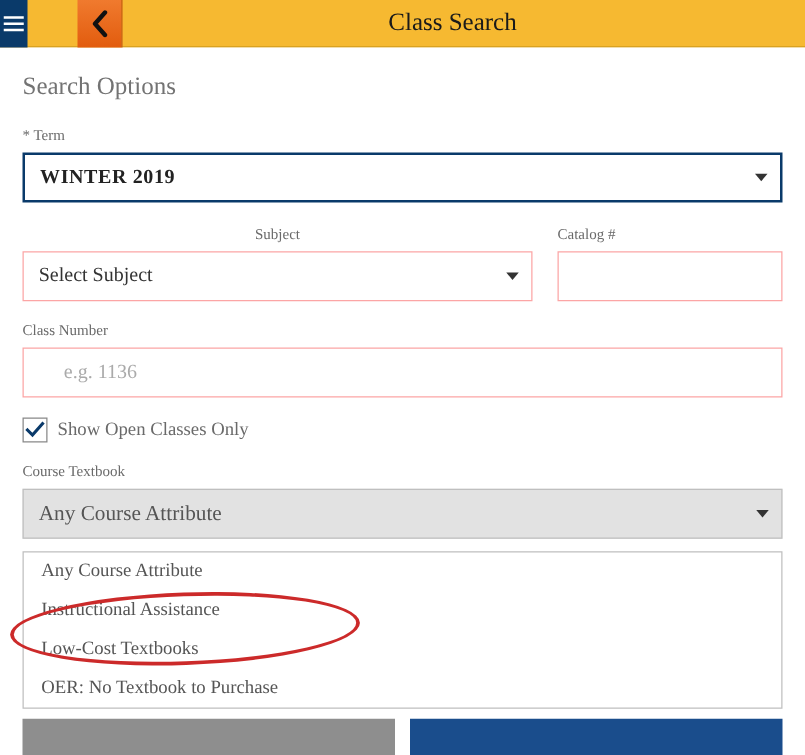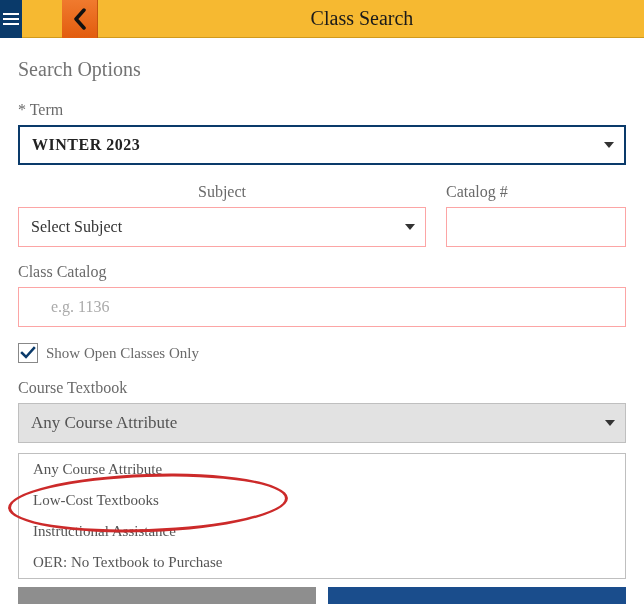--- a/index.html
+++ b/index.html
@@ -56,21 +56,21 @@
   .content {
     padding: 18px 18px 8px 18px;
     background: #fff;
   }
   .search-options {
     font-size: 20px;
     color: #737373;
     margin: 2px 0 20px 0;
   }
   .field-label {
-    font-size: 16px;
+    font-size: 12px;
     color: #6a6a6a;
     margin-bottom: 6px;
     font-family: Liberation Serif, serif;
   }
   .row {
     display: flex;
     gap: 20px;
     margin-bottom: 16px;
     align-items: flex-end;
   }
@@ -206,42 +206,42 @@
   </div>
   <div class="page-title">Class Search</div>
 </div>
 
 <div class="content">
 
   <div class="search-options">Search Options</div>
 
   <div class="field-label">* Term</div>
   <div class="select-box term-select">
-    <span>WINTER 2023</span>
+    <span>WINTER 2019</span>
     <span class="caret"></span>
   </div>
 
   <div class="row">
     <div class="col-subject">
       <div class="field-label">Subject</div>
       <div class="select-box">
         <span>Select Subject</span>
         <span class="caret"></span>
       </div>
     </div>
     <div class="col-catalog">
       <div class="field-label">Catalog #</div>
       <div class="input-box">
         <input type="text" value="" style="">
       </div>
     </div>
   </div>
 
   <div class="field-block">
-    <div class="field-label">Class Catalog</div>
+    <div class="field-label">Class Number</div>
     <div class="input-box">
       <input type="text" placeholder="e.g. 1136" style="">
     </div>
   </div>
 
   <div class="checkbox-row">
     <div class="cb-box">
       <svg viewBox="0 0 16 16">
         <path d="M2 8 L6 12 L14 3" stroke="#0a3a6a" stroke-width="2.5" fill="none" stroke-linecap="square"></path>
       </svg>
@@ -250,22 +250,22 @@
   </div>
 
   <div class="field-label">Course Textbook</div>
   <div class="attribute-select">
     <span>Any Course Attribute</span>
     <span class="caret"></span>
   </div>
 
   <div class="dropdown">
     <div class="dropdown-item">Any Course Attribute</div>
+    <div class="dropdown-item">Instructional Assistance</div>
     <div class="dropdown-item">Low-Cost Textbooks</div>
-    <div class="dropdown-item">Instructional Assistance</div>
     <div class="dropdown-item">OER: No Textbook to Purchase</div>
   </div>
 
   <div class="button-row">
     <div class="btn btn-gray"></div>
     <div class="btn btn-navy"></div>
   </div>
 
 </div>
 

